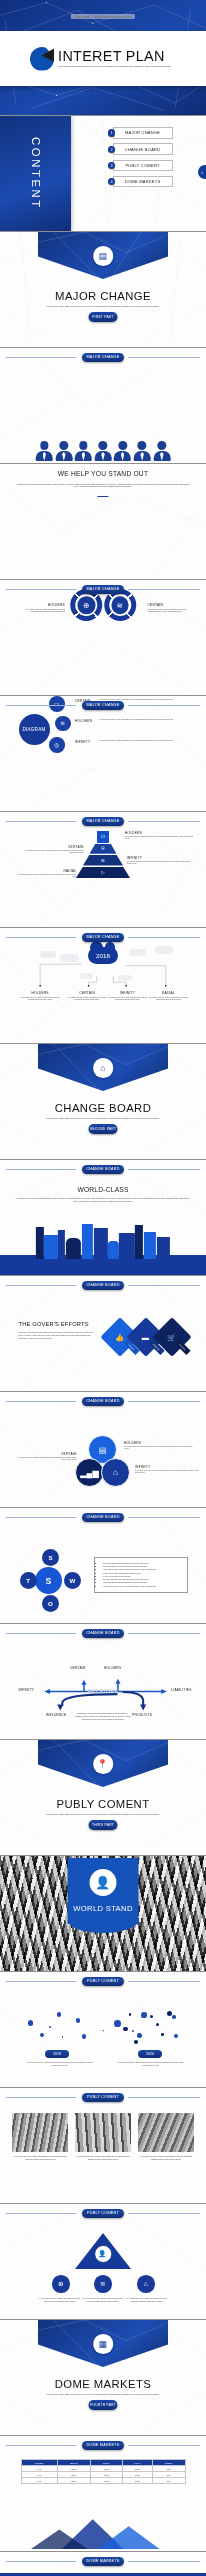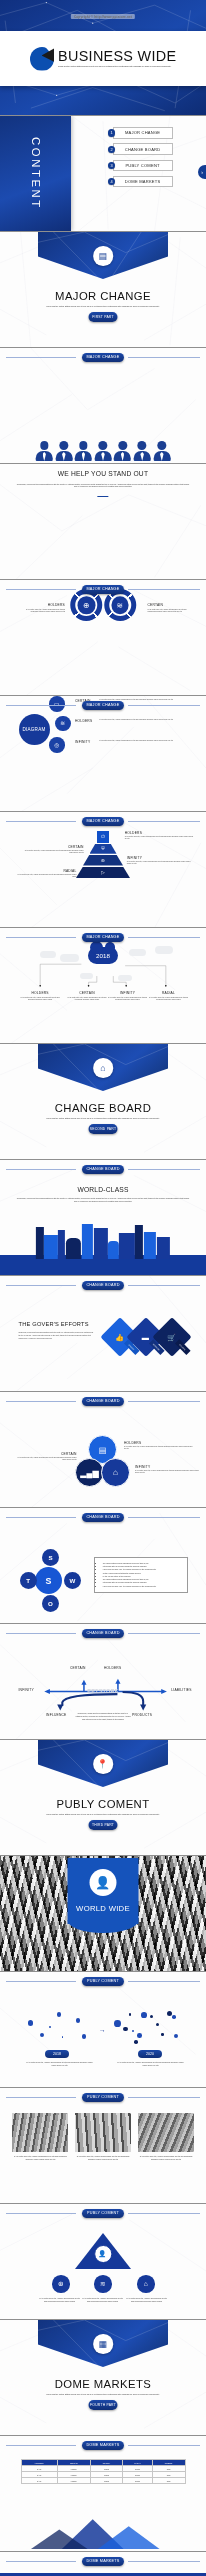--- a/index.html
+++ b/index.html
@@ -224,21 +224,21 @@
         <circle cx="180" cy="45" r="1.2"></circle>
         <circle cx="110" cy="185" r="1.2"></circle>
   </svg>
   <div class="wm" style="top:14px">Copyright © http://www.pptstore.net</div>
   <div class="band">
     <div class="logo">
       <div class="pie"></div>
           <div class="wedge"></div>
     </div>
     <div>
-      <div class="ttl">BUSINESS WIDE</div>
+      <div class="ttl">INTERET PLAN</div>
       <div class="sub">China and the United States should look at new ways of revitalizing their relationship with emphasis on areas of economic commonality.</div>
     </div>
   </div>
 </div>
 
 <div class="slide">
   <svg class="net" viewBox="0 0 400 225" preserveAspectRatio="none">
     <line x1="140" y1="0" x2="260" y2="90"></line>
         <line x1="260" y1="90" x2="400" y2="40"></line>
     <line x1="150" y1="225" x2="280" y2="120"></line>
@@ -689,21 +689,21 @@
   <div class="chev-ic">📍</div>
   <div class="sec-ttl">PUBLY COMENT</div>
   <div class="sec-sub">China and the United States should look at new ways of revitalizing their relationship with emphasis on areas of economic commonality.</div>
   <div class="pill part">THIRD PART</div>
 </div>
 
 <div class="slide">
   <div class="photo"></div>
   <div class="ww-card">
     <div style="width:27px;height:27px;border-radius:50%;background:#fff;display:flex;align-items:center;justify-content:center;font-size:12.4px;color:#111">👤</div>
-    <div style="margin-top:7.2px;color:#fff;font-size:7.7px;letter-spacing:0.3px">WORLD WIDE</div>
+    <div style="margin-top:7.2px;color:#fff;font-size:7.7px;letter-spacing:0.3px">WORLD STAND</div>
   </div>
 </div>
 
 <div class="slide">
   <svg class="net" viewBox="0 0 400 225" preserveAspectRatio="none">
     <line x1="0" y1="70" x2="130" y2="180"></line>
         <line x1="230" y1="30" x2="380" y2="160"></line>
   </svg>
   <div class="hd">
     <div class="rule l"></div>

